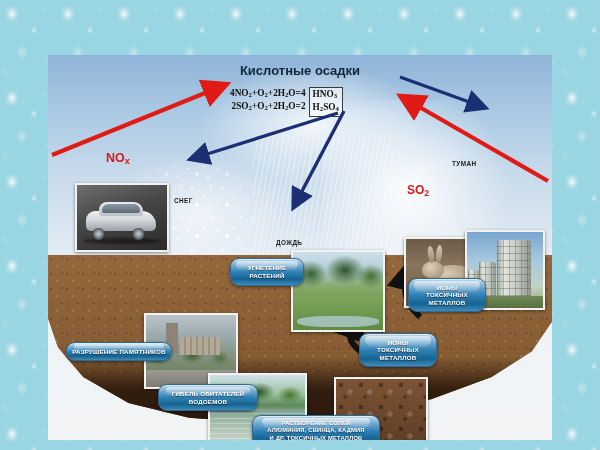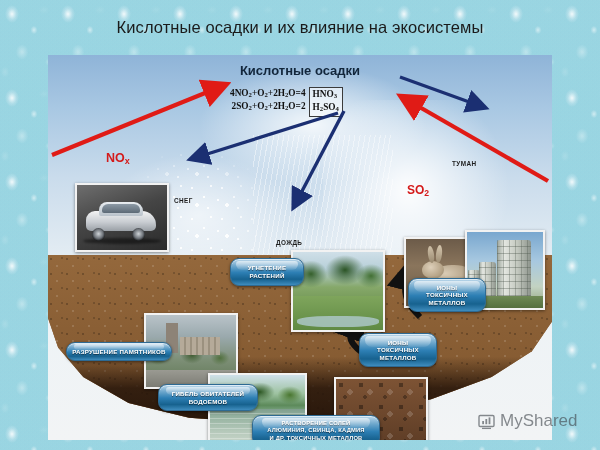--- a/index.html
+++ b/index.html
@@ -221,21 +221,20 @@
   .watermark{position:absolute;left:478px;top:411px;display:flex;align-items:center;gap:5px;opacity:.62;}
   .wm-text{font-size:17px;color:#41474d;}
 </style>
 </head>
 <body>
 
 <div id="stage">
 
   <div class="bubble-bg"></div>
 
-  <div class="title">Кислотные осадки и их влияние на экосистемы</div>
 
   <div class="canvas">
 
     <div class="cloudA"></div>
     <div class="cloudB"></div>
     <div class="cloudC"></div>
 
     <div class="snowfield"></div>
     <div class="rainfield"></div>
 
@@ -382,24 +381,14 @@
     </div>
 
     <div class="callout c-rastv">
       <span>РАСТВОРЕНИЕ СОЛЕЙ</span>
       <span>АЛЮМИНИЯ, СВИНЦА, КАДМИЯ</span>
       <span>И ДР. ТОКСИЧНЫХ МЕТАЛЛОВ</span>
     </div>
 
   </div>
 
-  <div class="watermark">
-    <svg width="17" height="17" viewBox="0 0 17 17">
-      <rect x="1" y="2.5" width="15" height="11" rx="1.2" fill="none" stroke="#41474d" stroke-width="1.4"></rect>
-      <rect x="4.2" y="8" width="1.8" height="3.2" fill="#41474d"></rect>
-      <rect x="7.4" y="6" width="1.8" height="5.2" fill="#41474d"></rect>
-      <rect x="10.6" y="4.4" width="1.8" height="6.8" fill="#41474d"></rect>
-      <line x1="4" y1="15.4" x2="13" y2="15.4" stroke="#41474d" stroke-width="1.3"></line>
-    </svg>
-    <span class="wm-text">MyShared</span>
-  </div>
 
 </div>
 
 </body></html>

